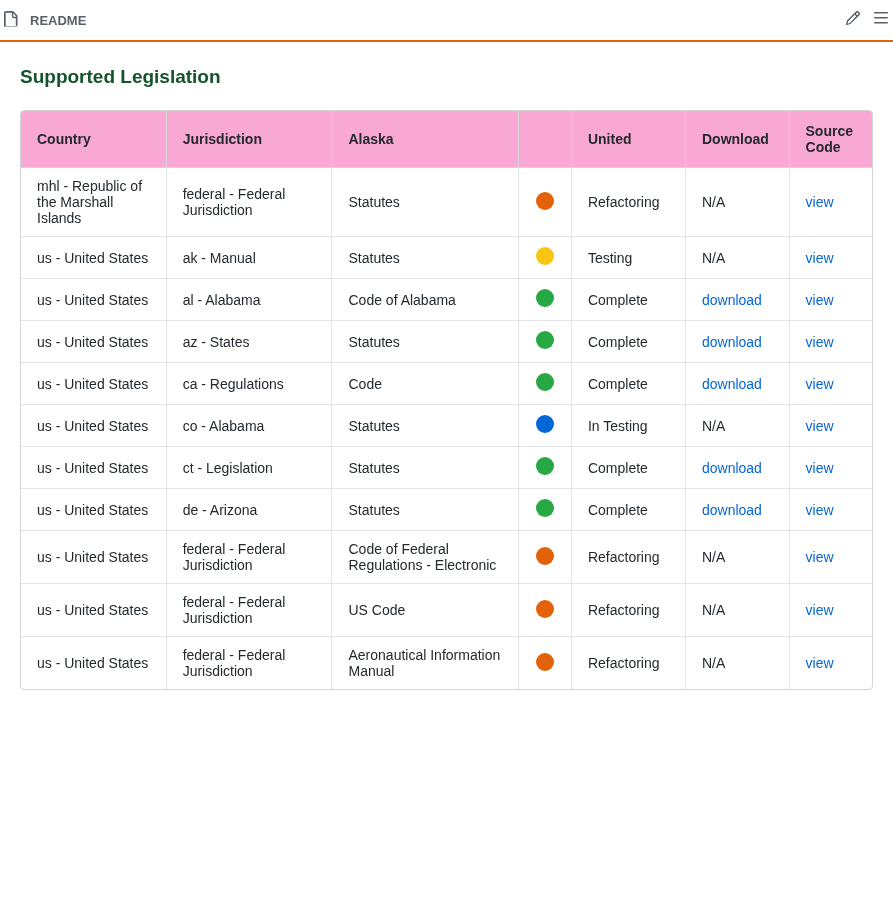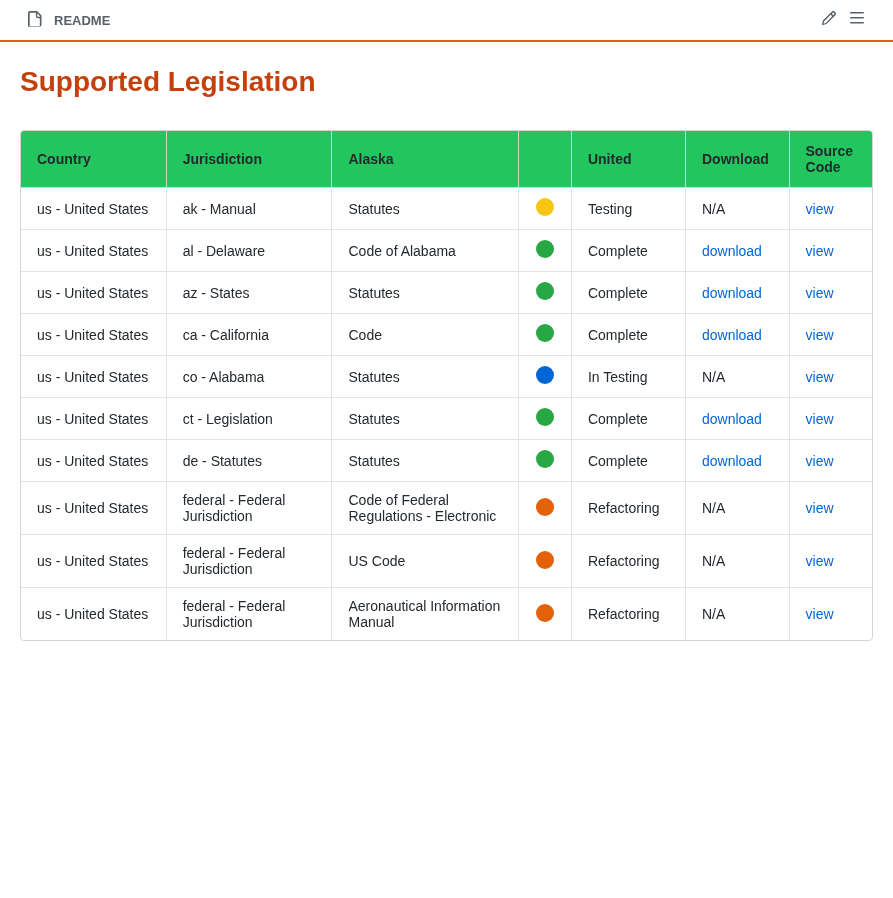--- a/index.html
+++ b/index.html
@@ -6,21 +6,21 @@
     body {
       font-family: -apple-system, BlinkMacSystemFont, "Segoe UI", Helvetica, Arial, sans-serif;
       font-size: 14px;
       color: #24292e;
       background: #fff;
     }
     .header {
       display: flex;
       align-items: center;
       justify-content: space-between;
-      padding: 10px 28px;
+      padding: 10px 4px;
       border-bottom: 2px solid #e36209;
     }
     .header-left {
       display: flex;
       align-items: center;
       gap: 8px;
       font-size: 13px;
       color: #586069;
       font-weight: 600;
     }
@@ -35,37 +35,37 @@
     }
     .readme-icon {
       width: 18px;
       height: 18px;
       display: inline-block;
     }
     .content {
       padding: 24px 20px;
     }
     h1.page-title {
-      font-size: 28px;
+      font-size: 19px;
       font-weight: 600;
-      color: #c2410c;
-      margin-bottom: 32px;
+      color: #14532d;
+      margin-bottom: 22px;
     }
     .table-wrapper {
       border: 1px solid #d1d5da;
       border-radius: 4px;
       overflow: hidden;
     }
     table {
       width: 100%;
       border-collapse: collapse;
       font-size: 14px;
     }
     thead tr {
-      background: #22c55e;
+      background: #f9a8d4;
     }
     thead th {
       padding: 12px 16px;
       text-align: left;
       font-weight: 600;
       border-bottom: 1px solid #d1d5da;
       border-right: 1px solid #d1d5da;
       color: #24292e;
       vertical-align: middle;
     }
@@ -144,50 +144,59 @@
           <th class="col-country">Country</th>
           <th class="col-jurisdiction">Jurisdiction</th>
           <th class="col-corpus">Alaska</th>
           <th class="col-dot"></th>
           <th class="col-status">United</th>
           <th class="col-download">Download</th>
           <th class="col-source">Source Code</th>
         </tr>
       </thead>
       <tbody id="table-body">
+      <tr>
+            <td>mhl - Republic of the Marshall Islands</td>
+            <td>federal - Federal Jurisdiction</td>
+            <td>Statutes</td>
+            <td style="text-align: center;"><span class="status-dot dot-orange"></span></td>
+            <td>Refactoring</td>
+            <td>N/A</td>
+            <td><a href="#" class="link-blue">view</a></td>
+          </tr>
           <tr>
             <td>us - United States</td>
             <td>ak - Manual</td>
             <td>Statutes</td>
             <td style="text-align: center;"><span class="status-dot dot-yellow"></span></td>
             <td>Testing</td>
             <td>N/A</td>
             <td><a href="#" class="link-blue">view</a></td>
           </tr>
           <tr>
             <td>us - United States</td>
-            <td>al - Delaware</td>
+            <td>al - Alabama</td>
             <td>Code of Alabama</td>
             <td style="text-align: center;"><span class="status-dot dot-green"></span></td>
             <td>Complete</td>
             <td><a href="#" class="link-blue">download</a></td>
             <td><a href="#" class="link-blue">view</a></td>
           </tr>
           <tr>
             <td>us - United States</td>
             <td>az - States</td>
             <td>Statutes</td>
             <td style="text-align: center;"><span class="status-dot dot-green"></span></td>
             <td>Complete</td>
             <td><a href="#" class="link-blue">download</a></td>
             <td><a href="#" class="link-blue">view</a></td>
           </tr>
           <tr>
             <td>us - United States</td>
-            <td>ca - California</td>
+            <td>ca - Regulations</td>
             <td>Code</td>
             <td style="text-align: center;"><span class="status-dot dot-green"></span></td>
             <td>Complete</td>
             <td><a href="#" class="link-blue">download</a></td>
             <td><a href="#" class="link-blue">view</a></td>
           </tr>
           <tr>
             <td>us - United States</td>
             <td>co - Alabama</td>
             <td>Statutes</td>
@@ -200,21 +209,21 @@
             <td>us - United States</td>
             <td>ct - Legislation</td>
             <td>Statutes</td>
             <td style="text-align: center;"><span class="status-dot dot-green"></span></td>
             <td>Complete</td>
             <td><a href="#" class="link-blue">download</a></td>
             <td><a href="#" class="link-blue">view</a></td>
           </tr>
           <tr>
             <td>us - United States</td>
-            <td>de - Statutes</td>
+            <td>de - Arizona</td>
             <td>Statutes</td>
             <td style="text-align: center;"><span class="status-dot dot-green"></span></td>
             <td>Complete</td>
             <td><a href="#" class="link-blue">download</a></td>
             <td><a href="#" class="link-blue">view</a></td>
           </tr>
           <tr>
             <td>us - United States</td>
             <td>federal - Federal Jurisdiction</td>
             <td>Code of Federal Regulations - Electronic</td>

